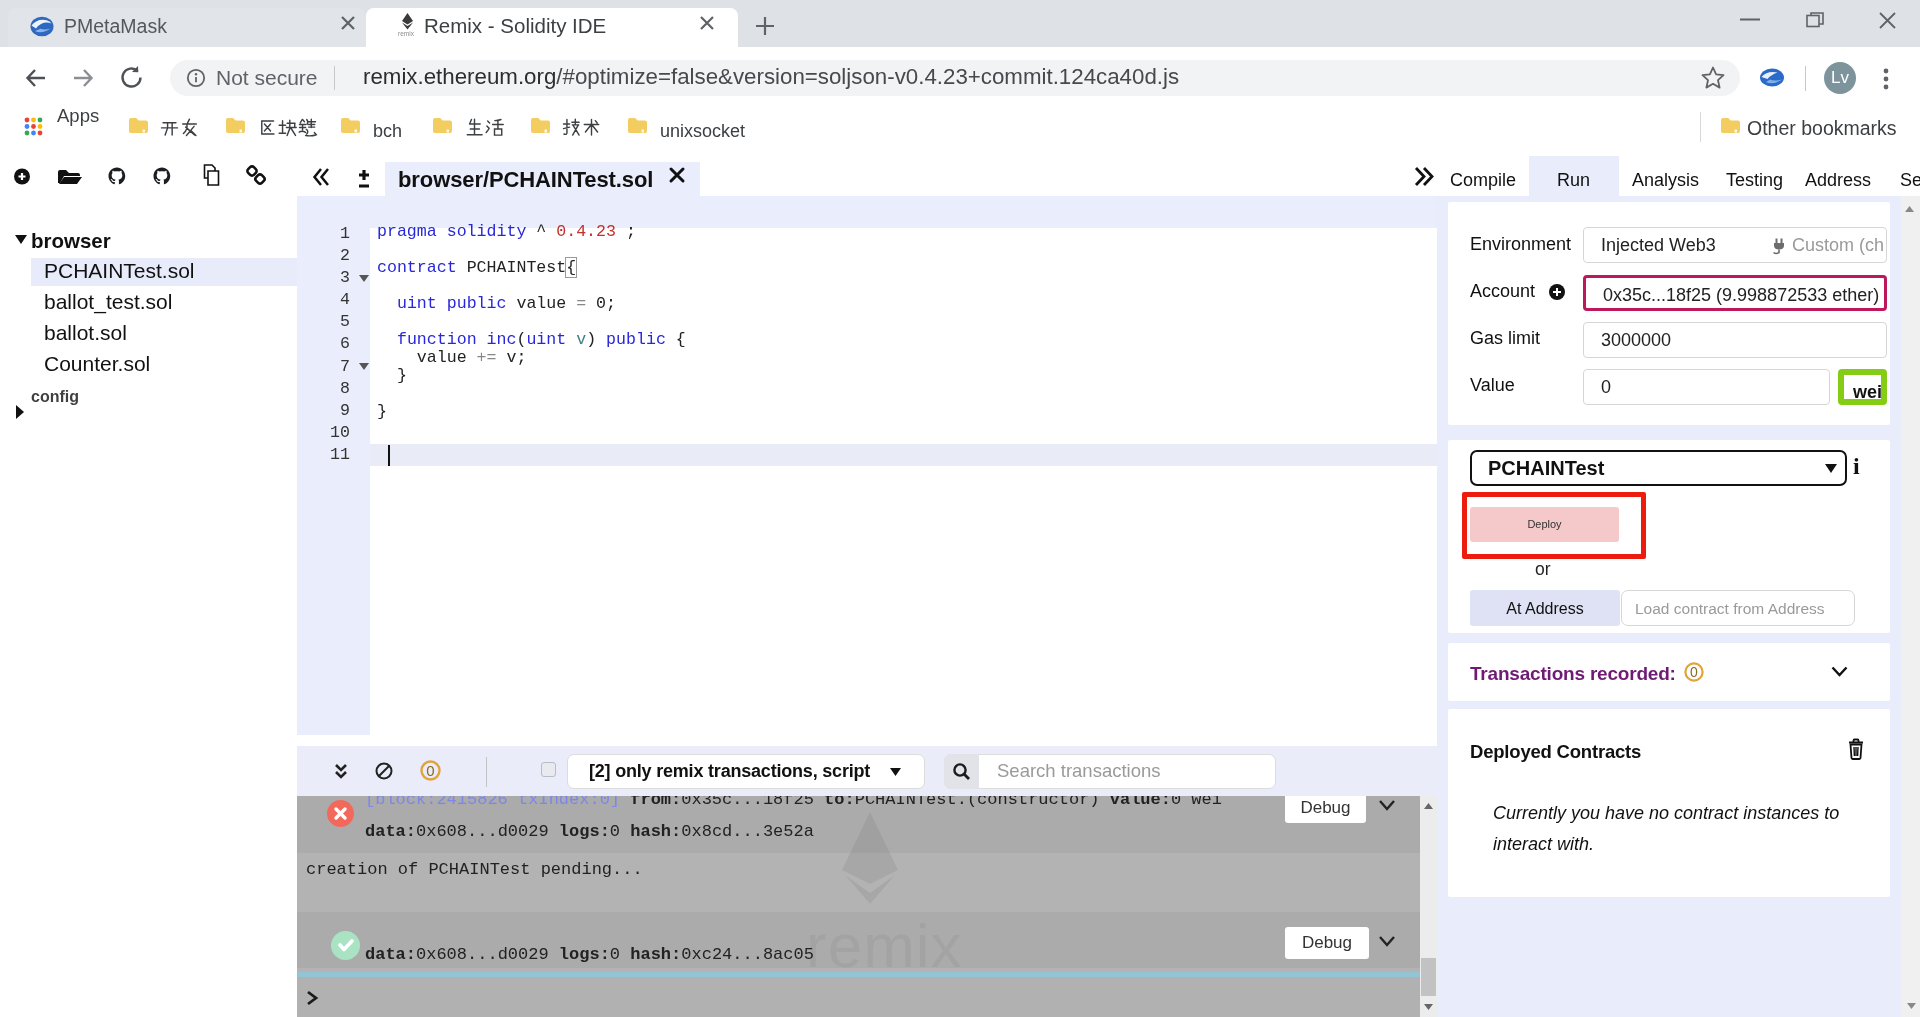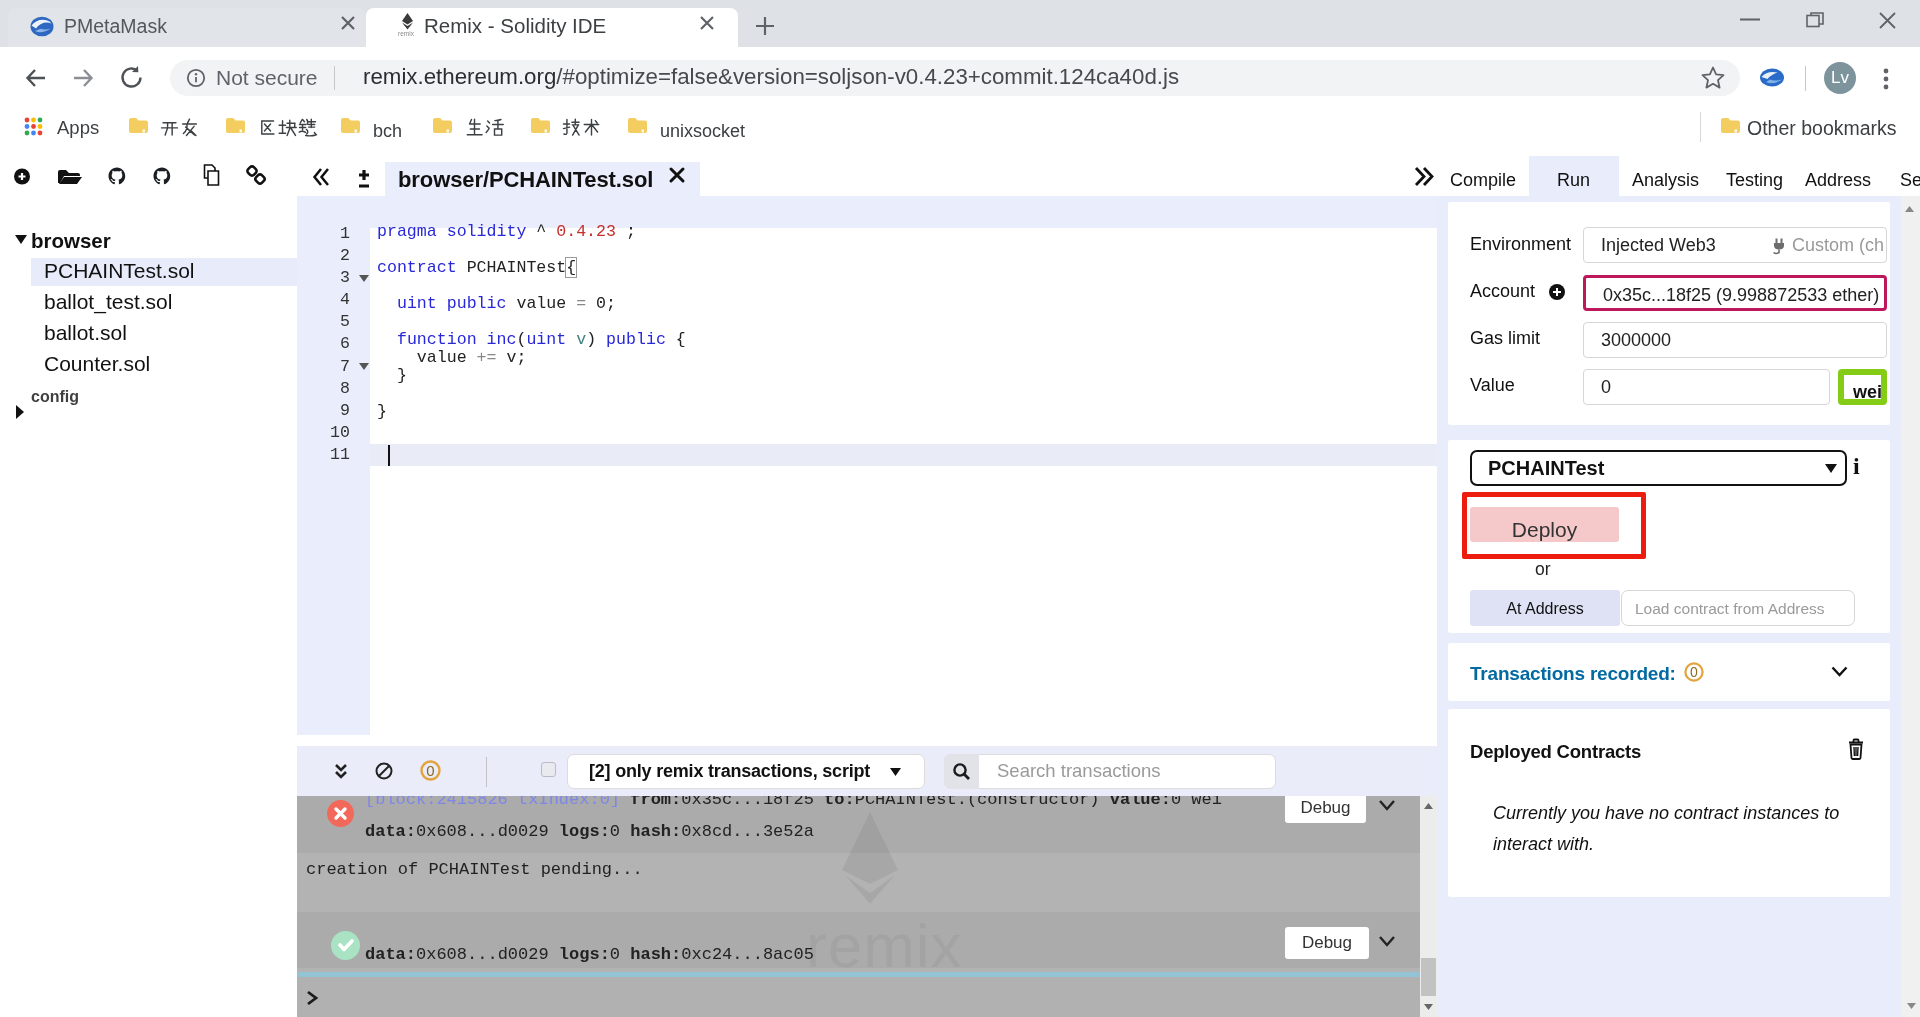--- a/index.html
+++ b/index.html
@@ -127,21 +127,21 @@
         <circle cx="16" cy="3" r="2.4" fill="#34a853"></circle>
         <circle cx="3" cy="9.5" r="2.4" fill="#4285f4"></circle>
         <circle cx="9.5" cy="9.5" r="2.4" fill="#ea4335"></circle>
         <circle cx="16" cy="9.5" r="2.4" fill="#fbbc05"></circle>
         <circle cx="3" cy="16" r="2.4" fill="#34a853"></circle>
         <circle cx="9.5" cy="16" r="2.4" fill="#4285f4"></circle>
         <circle cx="16" cy="16" r="2.4" fill="#ea4335"></circle>
       </g>
     </svg>
 </div>
-<div class="abs" style="left:57px;top:117px;font-size:18.5px;color:#3c4043;">Apps</div>
+<div class="abs" style="left:57px;top:105px;font-size:18.5px;color:#3c4043;">Apps</div>
 
 <svg class="abs" style="left:0;top:105px;" width="1920" height="46">
 <defs>
 <g id="fold">
         <path d="M1 4 Q1 2 3 2 L8.2 2 L10.6 4.6 L18 4.6 Q20 4.6 20 6.6 L20 15 Q20 17 18 17 L3 17 Q1 17 1 15 Z" fill="#f3cd60"></path>
         <path d="M14.5 13.5 L17 13.5 L17 16.5 L14.5 16.5 Z" fill="#fff" opacity=".9"></path>
       </g>
 </defs>
 <use href="#fold" x="128" y="11"></use>
 <use href="#fold" x="225" y="11"></use>
@@ -352,30 +352,30 @@
 <div class="abs" style="left:1448px;top:440px;width:442px;height:193px;background:#fff;border-radius:2px;"></div>
 <div class="abs" style="left:1470px;top:450px;width:377px;height:36px;background:#fff;border:2.5px solid #111;border-radius:7px;">
   <span class="abs" style="left:16px;top:5px;font-size:20px;font-weight:bold;color:#111;">PCHAINTest</span>
   <svg class="abs" style="left:352px;top:11px;" width="14" height="11">
       <path d="M1 1 L13 1 L7 10 Z" fill="#111"></path>
     </svg>
 </div>
 <div class="abs" style="left:1853px;top:453px;font-size:24px;font-weight:bold;color:#111;font-family:'Liberation Serif',serif;">i</div>
 <div class="abs" style="left:1462px;top:492px;width:184px;height:67px;border:5px solid #ec1c0f;border-radius:2px;"></div>
 <div class="abs" style="left:1470px;top:507px;width:149px;height:35px;background:#f5c9c9;border-radius:3px;"></div>
-<div class="abs" style="left:1470px;top:518px;width:149px;text-align:center;font-size:21px;color:#333;">Deploy</div>
+<div class="abs" style="left:1470px;top:518px;width:149px;text-align:center;font-size:11px;color:#333;">Deploy</div>
 <div class="abs" style="left:1535px;top:559px;font-size:17.5px;color:#222;">or</div>
 <div class="abs" style="left:1470px;top:590px;width:150px;height:36px;background:#dee2f4;border-radius:3px;"></div>
 <div class="abs" style="left:1470px;top:600px;width:150px;text-align:center;font-size:16px;color:#111;">At Address</div>
 <div class="abs" style="left:1621px;top:590px;width:234px;height:36px;background:#fff;border:1px solid #d6d6d6;border-radius:7px;overflow:hidden;">
   <span class="abs" style="left:13px;top:9px;font-size:15.5px;color:#9a9a9a;white-space:nowrap;">Load contract from Address</span>
 </div>
 
 <div class="abs" style="left:1448px;top:643px;width:442px;height:58px;background:#fff;border-radius:2px;"></div>
-<div class="abs" style="left:1470px;top:663px;font-size:19px;font-weight:bold;color:#0369a1;letter-spacing:-0.2px;">Transactions recorded:</div>
+<div class="abs" style="left:1470px;top:663px;font-size:19px;font-weight:bold;color:#701a75;letter-spacing:-0.2px;">Transactions recorded:</div>
 <svg class="abs" style="left:1684px;top:662px;" width="20" height="20">
     <circle cx="10" cy="10" r="8.6" fill="none" stroke="#e2a33b" stroke-width="2.2"></circle>
     <text x="10" y="15" font-size="14" fill="#8a6a20" text-anchor="middle" font-family="Liberation Sans">0</text>
   </svg>
 <svg class="abs" style="left:1831px;top:666px;" width="17" height="11">
     <path d="M1.5 1.5 L8.5 9 L15.5 1.5" stroke="#111" stroke-width="2.4" fill="none"></path>
   </svg>
 
 <div class="abs" style="left:1448px;top:709px;width:442px;height:188px;background:#fff;border-radius:2px;"></div>
 <div class="abs" style="left:1470px;top:741px;font-size:18.5px;font-weight:bold;color:#111;letter-spacing:-0.2px;">Deployed Contracts</div>

